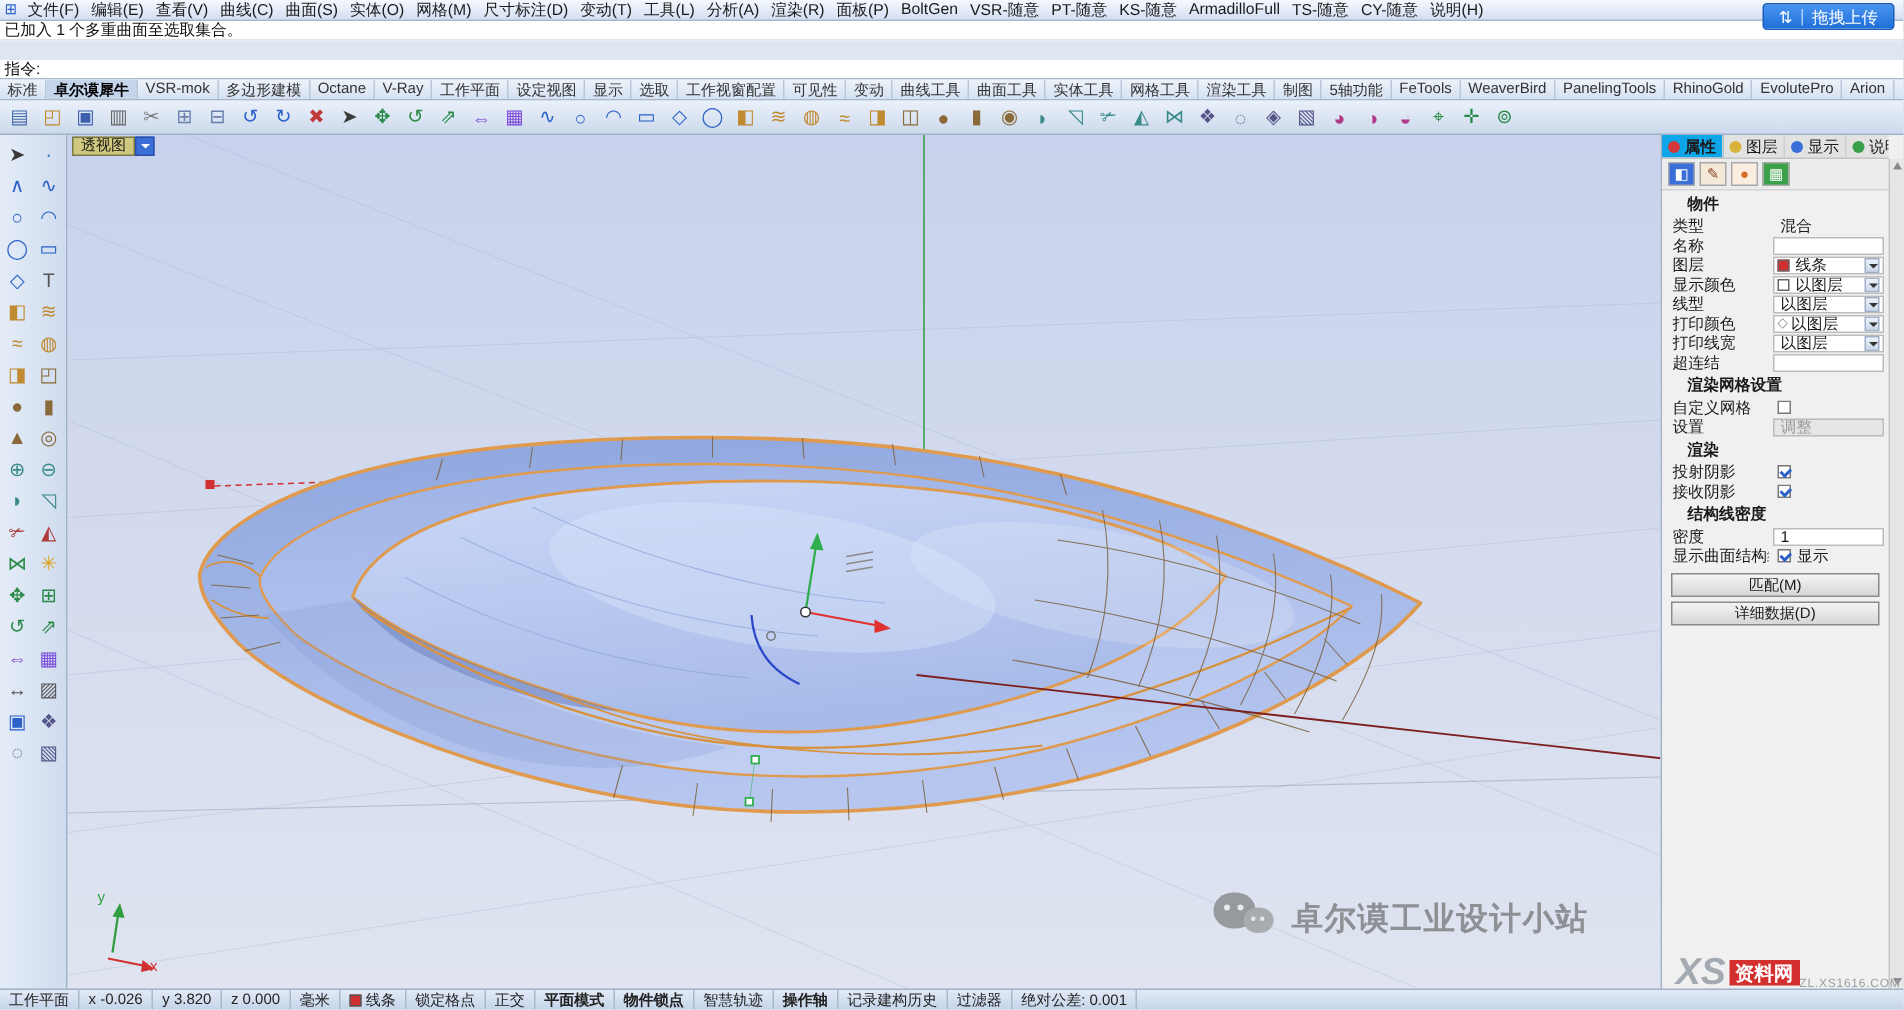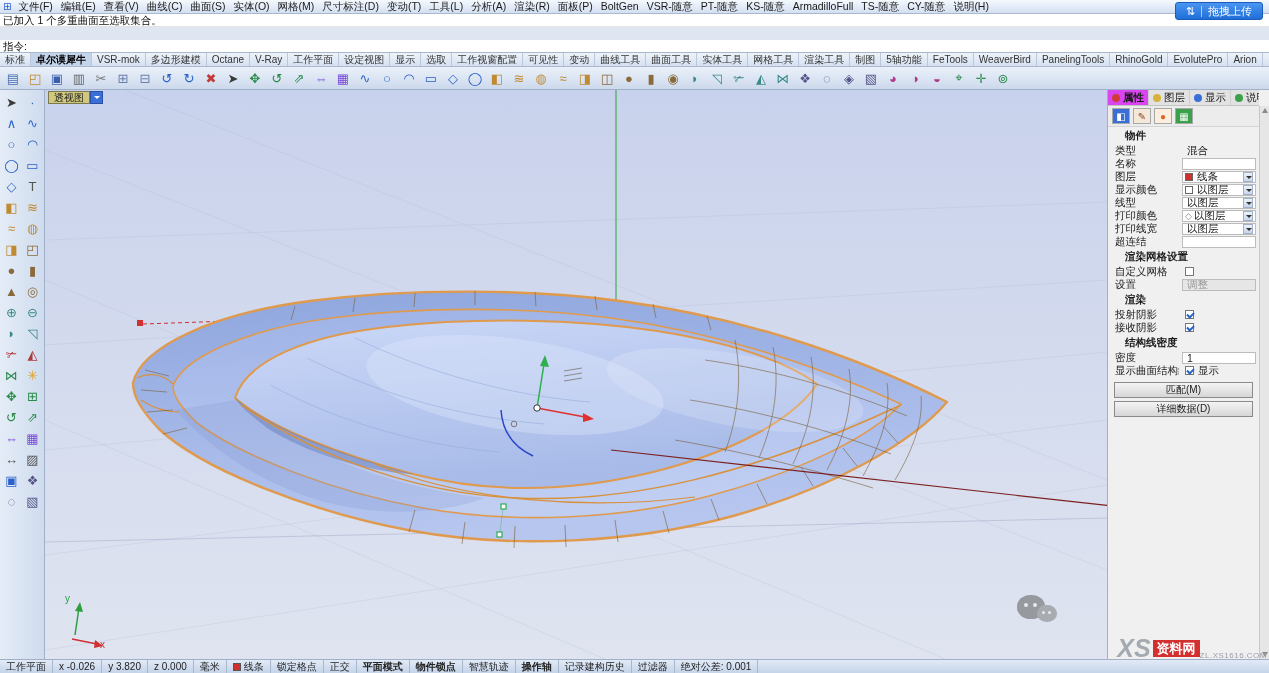--- a/index.html
+++ b/index.html
@@ -49,21 +49,21 @@
   .wm-b2{position:absolute;left:20px;top:10px;width:20px;height:17px;background:#a8abaf;border-radius:48%;}
   .wm-b2::before,.wm-b2::after{content:"";position:absolute;top:6px;width:3px;height:3px;border-radius:50%;background:#e8e9ea;}
   .wm-b2::before{left:5px;} .wm-b2::after{left:11px;}
   .wm-text{font-size:21px;font-weight:bold;color:#8d9094;letter-spacing:1px;}
 
   
   .right-panel{width:162px;height:569px;background:#f0f0f0;border-left:1px solid #9fb0c8;font-size:10.5px;position:relative;color:#1a1a1a;}
   .rp-inner{position:absolute;left:0;top:0;right:10px;bottom:0;}
   .rp-tabs{height:16px;display:flex;background:#e2e2e2;border-bottom:1px solid #c4c4c4;align-items:stretch;overflow:hidden;}
   .rp-tab{display:flex;align-items:center;gap:3px;padding:0 4px;border-right:1px solid #cecece;white-space:nowrap;}
-  .rp-tab.active{background:#d946ef;font-weight:bold;}
+  .rp-tab.active{background:#0ea5e9;font-weight:bold;}
   .rp-tab-ico{width:8px;height:8px;border-radius:50%;flex:none;}
   .rp-icons{height:21px;display:flex;gap:3px;padding:2px 4px;background:#ececec;border-bottom:1px solid #d4d4d4;}
   .rp-icon{width:18px;height:16px;border:1px solid #a8a8a8;display:flex;align-items:center;justify-content:center;font-size:10px;background:#fff;}
   .rp-hdr{font-weight:bold;padding:2px 17px 1px;}
   .prow{display:flex;align-items:center;height:13px;padding:0 3px 0 7px;gap:3px;}
   .plabel{width:64px;flex:none;white-space:nowrap;overflow:hidden;}
   .pvalue{flex:1;height:12px;background:#fff;border:1px solid #bcbcbc;display:flex;align-items:center;padding:0 2px;gap:2px;overflow:hidden;white-space:nowrap;}
   .swatch{width:8px;height:8px;border:1px solid #666;display:none;flex:none;}
   .pprefix{color:#888;font-size:9px;}
   .dd{display:none;margin-left:auto;width:10px;height:10px;background:linear-gradient(#eef3fa,#c8d6ea);border:1px solid #9fb0c8;position:relative;flex:none;}
@@ -407,20 +407,21 @@
       </div>
 
       <span class="axis-y">y</span>
       <span class="axis-x">x</span>
 
       <div class="watermark">
         <div class="wm-icon">
           <div class="wm-b1"></div>
             <div class="wm-b2"></div>
         </div>
+        <span class="wm-text">卓尔谟工业设计小站</span>
       </div>
     </div>
 
     <div class="right-panel">
       <div class="rp-inner">
         <div class="rp-tabs">
 
             <span class="rp-tab active">
               <span class="rp-tab-ico" style="background: rgb(208, 58, 58);"></span>
               <span>属性</span>

